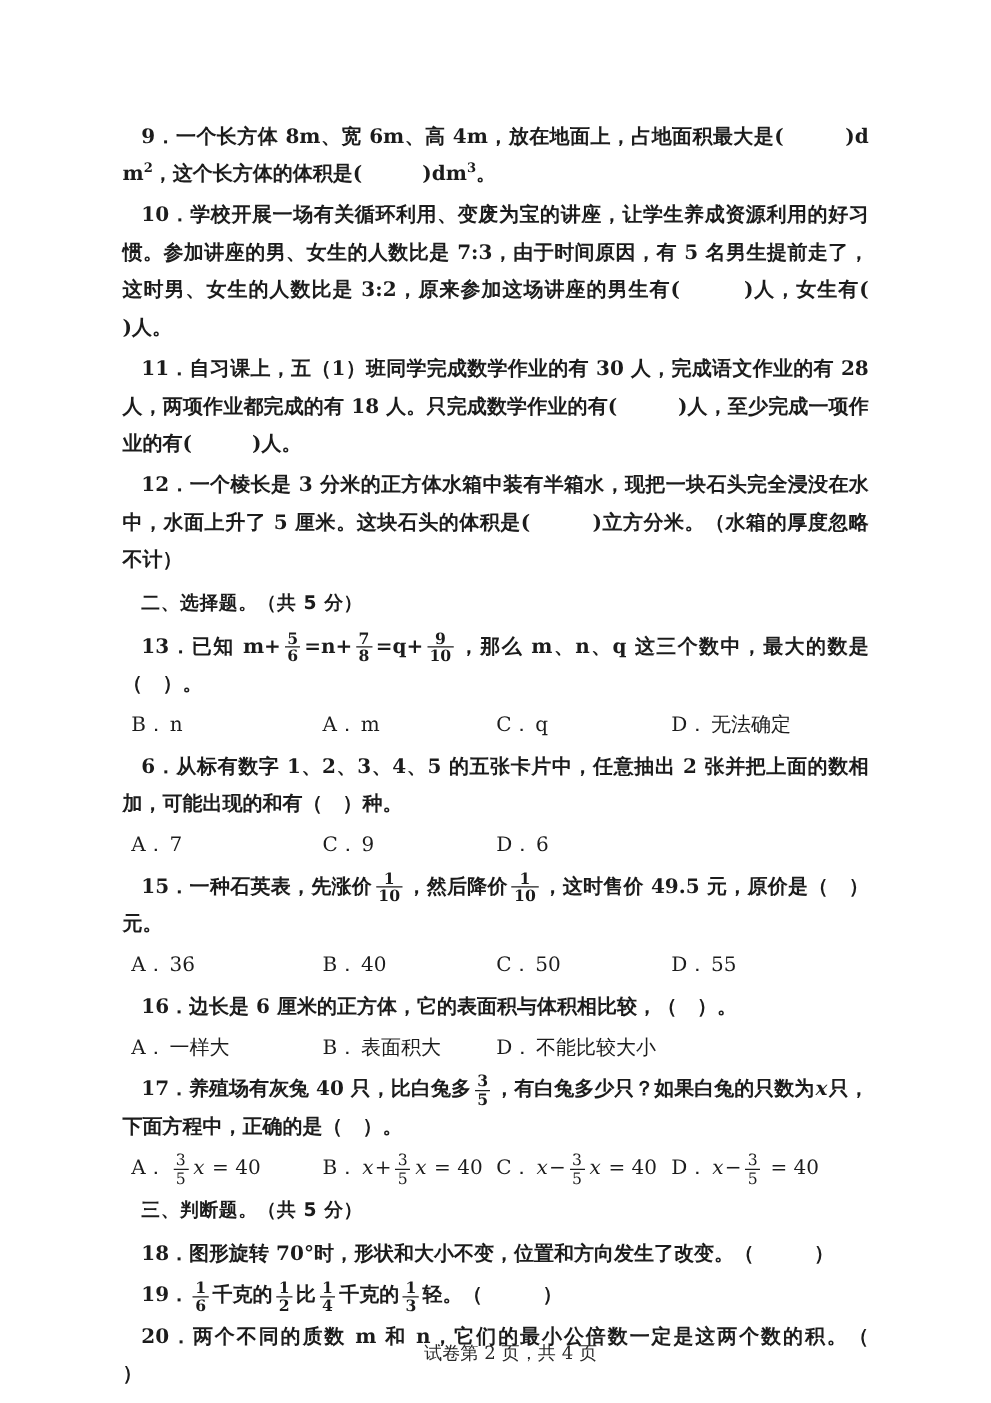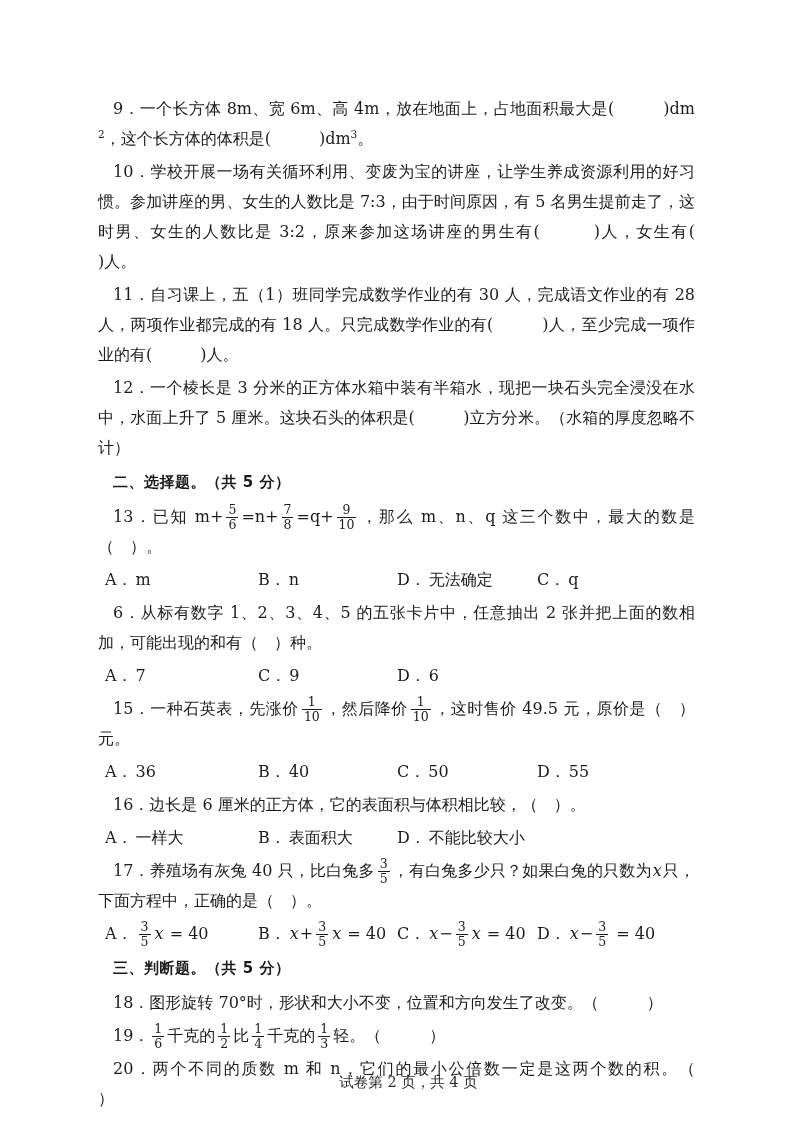--- a/index.html
+++ b/index.html
@@ -23,20 +23,21 @@
     left: 98px;
     width: 597px;
   }
   p.q {
     font-size: 16px;
     line-height: 30px;
     text-align: justify;
     margin: 0 0 3px 0;
     text-indent: 15px;
     word-break: break-all;
+    font-weight: bold;
   }
   p.hdr {
     font-size: 15px;
     font-weight: bold;
     line-height: 30px;
     margin: 4px 0 5px 0;
     text-indent: 15px;
     font-family: "DejaVu Sans", "Liberation Sans", sans-serif;
     letter-spacing: 0.5px;
   }
@@ -100,24 +101,24 @@
           <span class="num">5</span>
           <span class="den">6</span>
         </span>=n+<span class="frac">
           <span class="num">7</span>
           <span class="den">8</span>
         </span>=q+<span class="frac">
           <span class="num">9</span>
           <span class="den">10</span>
         </span>，那么 m、n、q 这三个数中，最大的数是（　）。</p>
       <div class="opts">
+        <span class="opt"><span class="optlabel">B．</span>n</span>
         <span class="opt"><span class="optlabel">A．</span>m</span>
-        <span class="opt"><span class="optlabel">B．</span>n</span>
+        <span class="opt"><span class="optlabel">C．</span>q</span>
         <span class="opt"><span class="optlabel">D．</span>无法确定</span>
-        <span class="opt"><span class="optlabel">C．</span>q</span>
       </div>
       <p class="q">6．从标有数字 1、2、3、4、5 的五张卡片中，任意抽出 2 张并把上面的数相加，可能出现的和有（　）种。</p>
       <div class="opts">
         <span class="opt"><span class="optlabel">A．</span>7</span>
         <span class="opt"><span class="optlabel">C．</span>9</span>
         <span class="opt"><span class="optlabel">D．</span>6</span>
       </div>
       <p class="q">15．一种石英表，先涨价<span class="frac">
           <span class="num">1</span>
           <span class="den">10</span>

